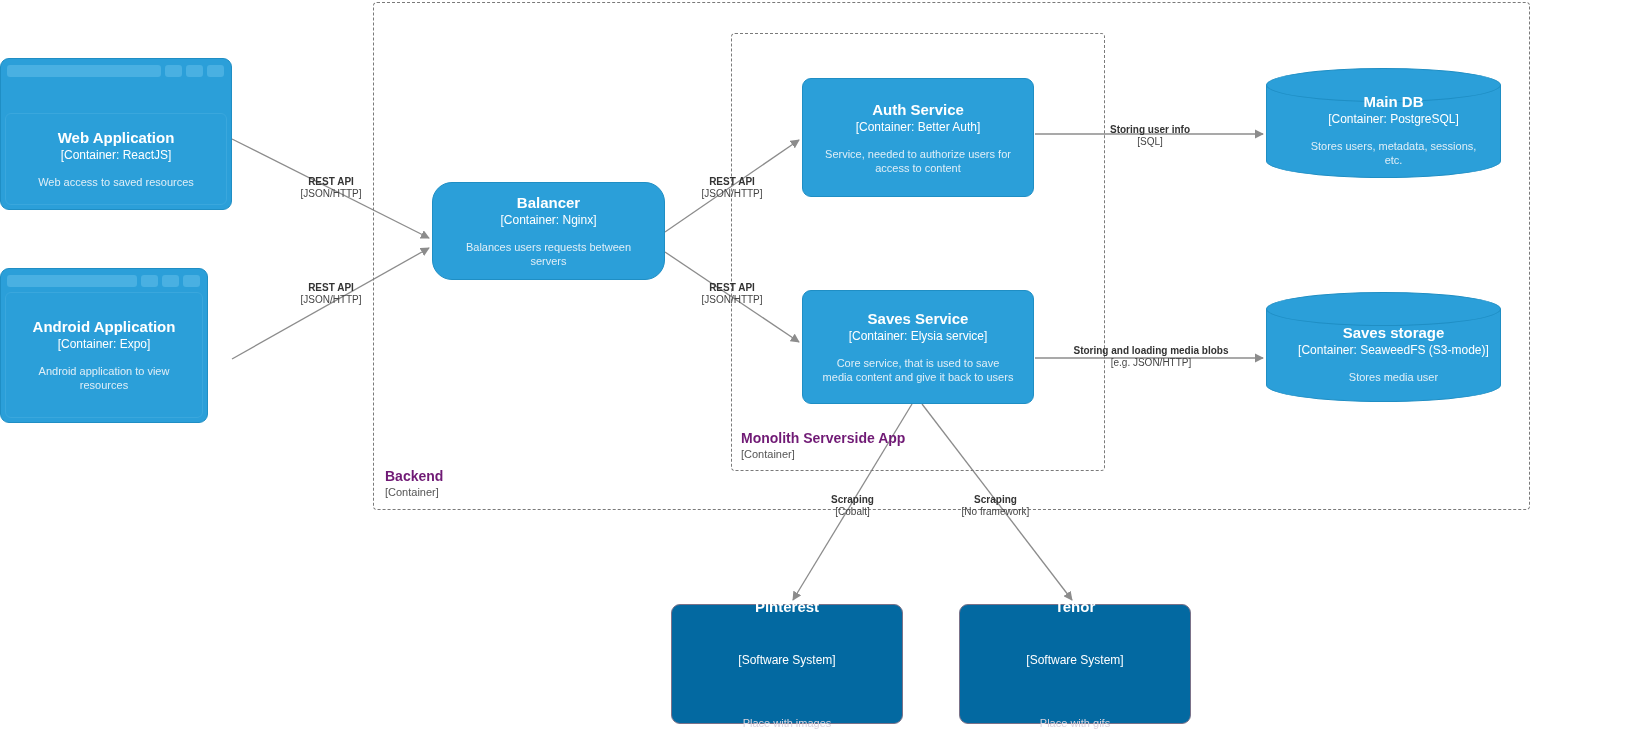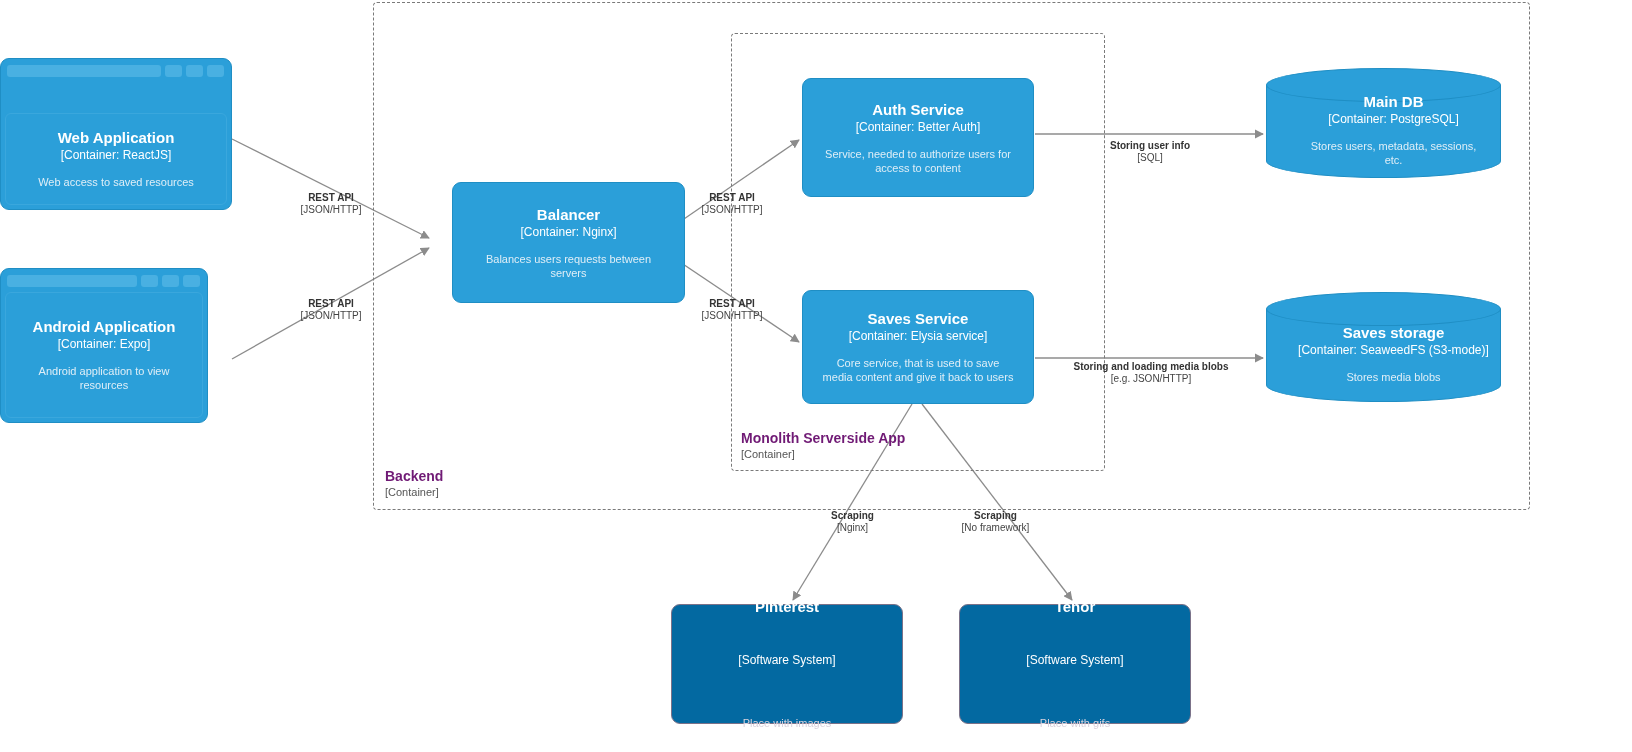--- a/index.html
+++ b/index.html
@@ -113,21 +113,21 @@
   }
   .boundary-label .b-tech {
     font-size: 11px; color: #555555; line-height: 14px;
   }
 
   
   .edge-label {
     position: absolute; text-align: center; white-space: nowrap;
   }
   .edge-label .e-title {
-    font-size: 10px; font-weight: bold; color: #333333; line-height: 12px; margin-top: 16px;
+    font-size: 10px; font-weight: bold; color: #333333; line-height: 12px;
   }
   .edge-label .e-tech {
     font-size: 10px; color: #444444; line-height: 12px;
   }
 </style>
 </head>
 <body>
 
 <div id="canvas">
 
@@ -188,21 +188,21 @@
       <div class="win-dot"></div>
       <div class="win-dot"></div>
     </div>
     <div class="win-body">
       <div class="n-title">Android Application</div>
       <div class="n-tech">[Container: Expo]</div>
       <div class="n-desc">Android application to view resources</div>
     </div>
   </div>
 
-  <div class="node-box" style="left:452px; top:182px; width:233px; height:121px;">
+  <div class="node-box" style="left:432px; top:182px; width:233px; height:98px;border-radius:20px;">
     <div class="n-title">Balancer</div>
     <div class="n-tech">[Container: Nginx]</div>
     <div class="n-desc">Balances users requests between servers</div>
   </div>
 
   <div class="node-box" style="left:802px; top:78px; width:232px; height:119px;">
     <div class="n-title">Auth Service</div>
     <div class="n-tech">[Container: Better Auth]</div>
     <div class="n-desc">Service, needed to authorize users for access to content</div>
   </div>
@@ -224,21 +224,21 @@
     </div>
   </div>
 
   <div class="node-db" style="left:1266px; top:292px; width:235px; height:110px;">
     <div class="db-bottom"></div>
     <div class="db-body"></div>
     <div class="db-top"></div>
     <div class="db-text">
       <div class="n-title">Saves storage</div>
       <div class="n-tech">[Container: SeaweedFS (S3-mode)]</div>
-      <div class="n-desc">Stores media blobs</div>
+      <div class="n-desc">Stores media user</div>
     </div>
   </div>
 
   <div class="node-box purple" style="left:671px; top:604px; width:232px; height:120px;">
     <div class="n-title">Pinterest</div>
     <div class="n-tech">[Software System]</div>
     <div class="n-desc">Place with images</div>
   </div>
 
   <div class="node-box purple" style="left:959px; top:604px; width:232px; height:120px;">
@@ -272,21 +272,21 @@
     <div class="e-tech">[SQL]</div>
   </div>
 
   <div class="edge-label" style="left:1056px; top:345px; width:190px;">
     <div class="e-title">Storing and loading media blobs</div>
     <div class="e-tech">[e.g. JSON/HTTP]</div>
   </div>
 
   <div class="edge-label" style="left:796px; top:494px; width:113px;">
     <div class="e-title">Scraping</div>
-    <div class="e-tech">[Nginx]</div>
+    <div class="e-tech">[Cobalt]</div>
   </div>
 
   <div class="edge-label" style="left:939px; top:494px; width:113px;">
     <div class="e-title">Scraping</div>
     <div class="e-tech">[No framework]</div>
   </div>
 
 </div>
 
 </body></html>

